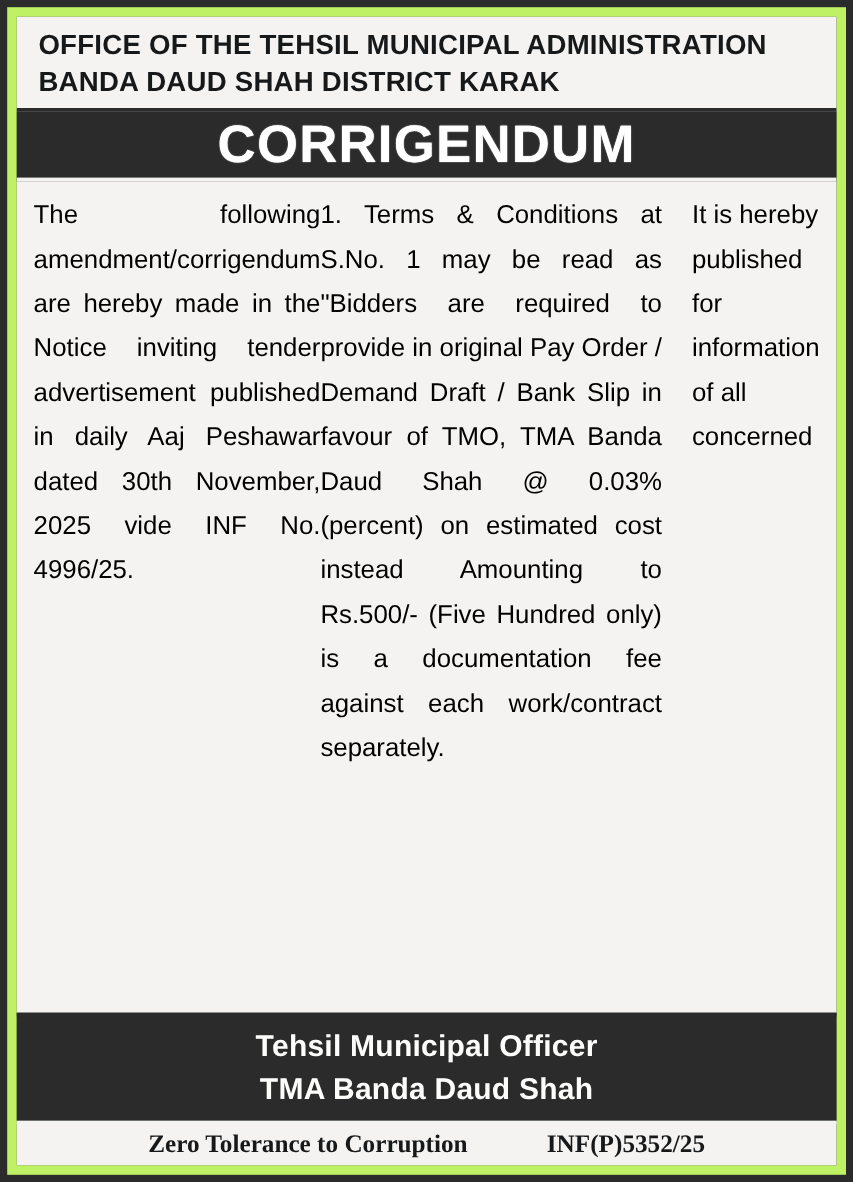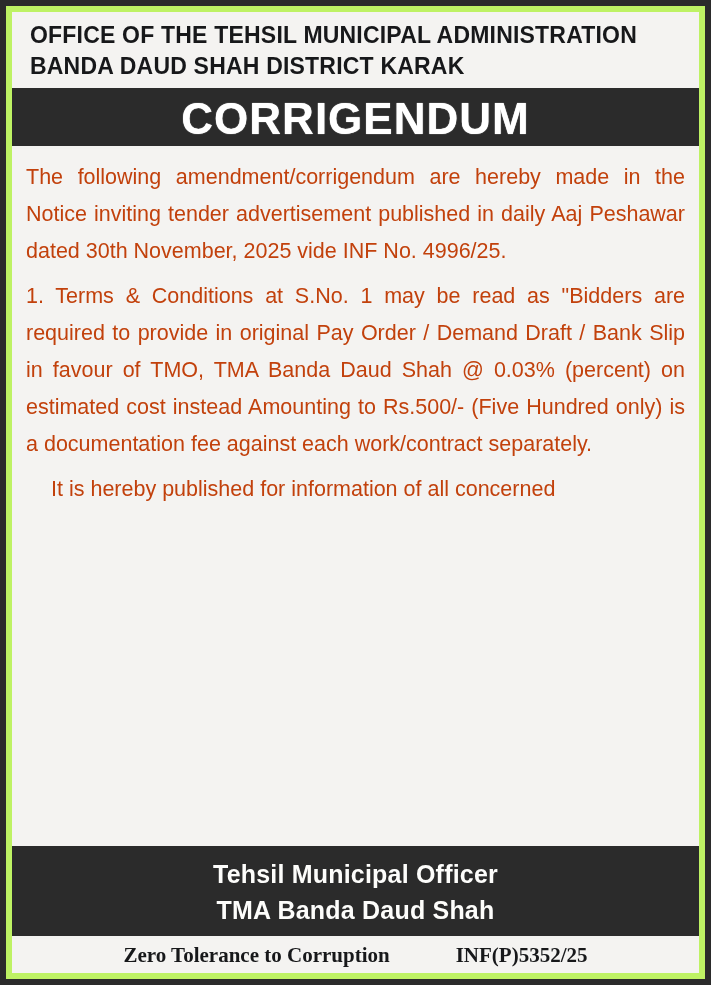--- a/index.html
+++ b/index.html
@@ -16,21 +16,21 @@
     box-sizing: border-box;
     background: #2b2b2b;
     padding: 6px;
     position: relative;
     overflow: hidden;
   }
   .notice {
     width: 100%;
     height: 100%;
     box-sizing: border-box;
-    border: 6px solid #bef264;
+    border: 8px solid #bef264;
     background: #2b2b2b;
     display: flex;
     flex-direction: column;
   }
   
   .header {
     background: #f4f3f1;
     color: #17181a;
     padding: 8px 12px 6px 18px;
     border-bottom: 3px solid #2b2b2b;
@@ -53,25 +53,24 @@
     color: #ffffff;
     font-weight: bold;
     font-size: 44px;
     letter-spacing: 1px;
     line-height: 1.02;
     text-shadow: 0 0 1px #ffffff;
   }
   
   .body {
     background: #f4f3f1;
-    color: #c2410c;
+    color: #000000;
     padding: 10px 14px 6px 14px;
     flex: 1 1 auto;
     display: flex;
-    flex-direction: column;
   }
   .para {
     font-size: 21.5px;
     line-height: 1.72;
     text-align: justify;
     text-justify: inter-word;
     margin: 0 0 8px 0;
   }
   .para.last-left {
     text-align: left;

